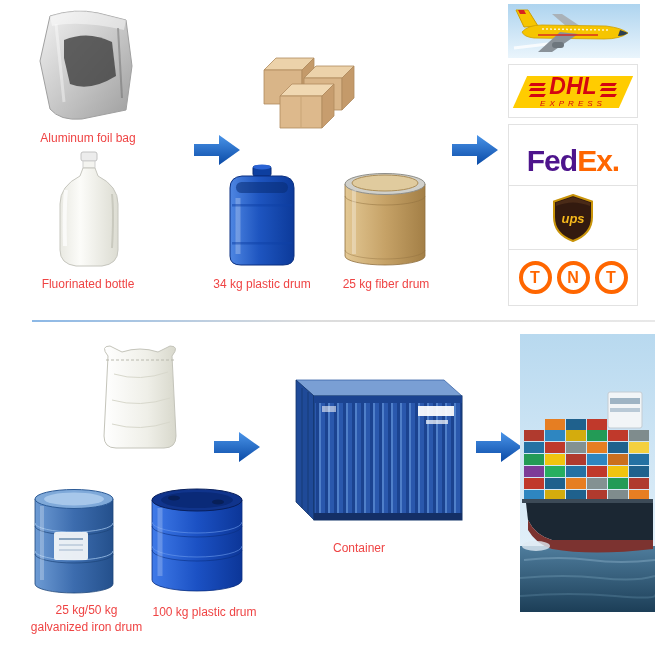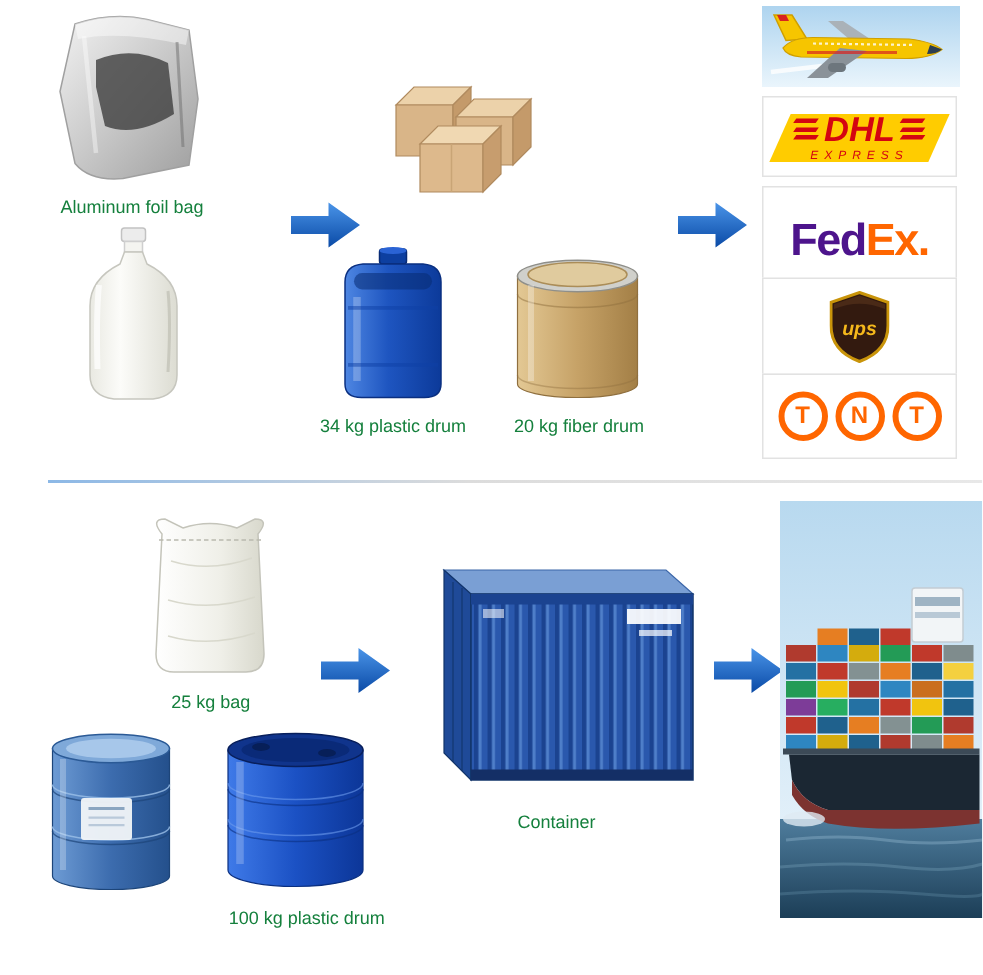--- a/index.html
+++ b/index.html
@@ -1,25 +1,25 @@
 <!DOCTYPE html>
 <html><head>
 <meta charset="utf-8">
 <style>
   *{margin:0;padding:0;box-sizing:border-box}
   body{background:#ffffff;font-family:"Liberation Sans",sans-serif}
   #canvas{position:relative;width:655px;height:650px;background:#fff;overflow:hidden}
   .abs{position:absolute}
-  .label{position:absolute;font-size:12px;line-height:1.45;color:#15803d;text-align:center;font-family:"Liberation Sans",sans-serif}
+  .label{position:absolute;font-size:12px;line-height:1.45;color:#ef4444;text-align:center;font-family:"Liberation Sans",sans-serif}
   .art{position:absolute}
   .logo-box{position:absolute;left:508px;width:130px;background:#fff;border:1px solid #e2e2e2;display:flex;align-items:center;justify-content:center}
   
   .dhl-box{flex-direction:column;height:54px;overflow:hidden}
   .dhl-swoosh{position:absolute;left:11px;top:11px;width:106px;height:32px;background:#ffcc00;transform:skewX(-24deg)}
-  .dhl-row{position:relative;display:flex;align-items:center}
+  .dhl-row{position:relative;display:flex;align-items:flex-end}
   .dhl-stripes{display:flex;flex-direction:column;margin:0 4px}
   .dhl-stripes i{display:block;width:15px;height:2.5px;background:#d40511;margin:1.5px 0;transform:skewX(-35deg)}
   .dhl-text{font-size:23px;font-weight:bold;font-style:italic;color:#d40511;line-height:1}
   .dhl-tag{position:relative;font-size:8px;font-style:italic;font-weight:normal;color:#d40511;letter-spacing:4px;margin-top:1px}
   
   .fedex-box{height:73px}
   .fedex-wrap{font-weight:bold;font-size:30px;letter-spacing:-1px}
   .fedex-fed{color:#4d148c}
   .fedex-ex{color:#ff6600}
   
@@ -131,41 +131,42 @@
     <path d="M2,13 L27,13 L27,4 L48,19 L27,34 L27,25 L2,25 Z" fill="url(#g-arrow)"></path>
   </svg>
 
   <svg class="art" style="left:52px;top:150px" width="74" height="120" viewBox="0 0 74 120">
     <rect x="29" y="2" width="16" height="9" rx="2" fill="#ececec" stroke="#c2c2c2"></rect>
     <rect x="31" y="11" width="12" height="7" fill="#f4f4f0" stroke="#cfcfcf"></rect>
     <path d="M31,18 L43,18 L46,26 Q66,36 66,54 L66,100 Q66,114 50,116 L24,116 Q8,114 8,100 L8,54 Q8,36 28,26 Z" fill="url(#g-bottle)" stroke="#c6c6be" stroke-width="1"></path>
     <path d="M14,40 Q12,60 13,96" stroke="#ffffff" stroke-width="4" opacity="0.7" fill="none"></path>
     <path d="M60,44 Q62,64 60,98" stroke="#b9b9ae" stroke-width="2" opacity="0.6" fill="none"></path>
   </svg>
+  <div class="label" style="left:18px;top:276px;width:140px">Fluorinated bottle</div>
 
   <svg class="art" style="left:220px;top:164px" width="84" height="105" viewBox="0 0 84 105">
     <rect x="33" y="2" width="18" height="10" rx="2" fill="#0d3fa0" stroke="#082b74"></rect>
     <ellipse cx="42" cy="3" rx="9" ry="2.4" fill="#2a63d4"></ellipse>
     <path d="M10,24 Q10,13 22,12 L62,12 Q74,13 74,24 L74,92 Q74,101 63,101 L21,101 Q10,101 10,92 Z" fill="url(#g-bdrum)" stroke="#0a2f80" stroke-width="1"></path>
     <rect x="16" y="18" width="52" height="11" rx="5.5" fill="#072b72" opacity="0.55"></rect>
     <path d="M18,34 L18,90" stroke="#ffffff" stroke-width="5" opacity="0.25" fill="none"></path>
     <rect x="12" y="40" width="60" height="2.5" fill="#0d3fa6" opacity="0.5"></rect>
     <rect x="12" y="78" width="60" height="2.5" fill="#0d3fa6" opacity="0.5"></rect>
   </svg>
   <div class="label" style="left:196px;top:276px;width:132px">34 kg plastic drum</div>
 
   <svg class="art" style="left:338px;top:164px" width="94" height="105" viewBox="0 0 94 105">
     <path d="M7,20 L7,92 A40,9 0 0 0 87,92 L87,20 Z" fill="url(#g-fiber)" stroke="#8f6f3e" stroke-width="0.8"></path>
     <ellipse cx="47" cy="20" rx="40" ry="10.5" fill="#d0d0cb" stroke="#8f8f8a"></ellipse>
     <ellipse cx="47" cy="19" rx="33" ry="8" fill="#e0cb9e" stroke="#ab8d58"></ellipse>
     <path d="M7,32 A40,9 0 0 0 87,32" stroke="#8f6f3e" fill="none" opacity="0.5"></path>
     <path d="M7,86 A40,9 0 0 0 87,86" stroke="#8f6f3e" fill="none" opacity="0.4"></path>
     <path d="M16,26 L16,90" stroke="#ffffff" stroke-width="4" opacity="0.3"></path>
   </svg>
-  <div class="label" style="left:330px;top:276px;width:112px">20 kg fiber drum</div>
+  <div class="label" style="left:330px;top:276px;width:112px">25 kg fiber drum</div>
 
   <svg class="art" style="left:508px;top:4px" width="132" height="54" viewBox="0 0 132 54">
     <rect width="132" height="54" fill="url(#g-planesky)"></rect>
     <path d="M6,44 L40,40" stroke="#ffffff" stroke-width="3" opacity="0.8"></path>
     <polygon points="16,23 8,6 20,6 30,22" fill="#f6c500" stroke="#cf9f00"></polygon>
     <polygon points="12,10 18,10 16,6 10,6" fill="#d8231f"></polygon>
     <polygon points="58,22 44,10 54,10 72,22" fill="#aab2b8"></polygon>
     <path d="M14,28 Q20,21 34,21 L98,22 Q114,24 120,29 Q112,35 96,35 L26,34 Q16,33 14,28 Z" fill="#f6c500" stroke="#cf9f00" stroke-width="0.8"></path>
     <path d="M112,26 Q118,28 120,29 Q116,32 110,32 Z" fill="#2c3e50"></path>
     <polygon points="52,28 30,48 44,48 70,30" fill="#8a9299"></polygon>
@@ -218,39 +219,38 @@
 
   <div class="abs" style="left:32px;top:320px;width:623px;height:2px;background:linear-gradient(to right,#8cb8e6,#dcdcdc 45%,#e8e8e8)"></div>
 
   <svg class="art" style="left:92px;top:340px" width="96" height="114" viewBox="0 0 96 114">
     <path d="M16,16 Q8,6 18,6 L30,12 Q48,6 66,12 L78,6 Q88,6 80,16 L84,96 Q84,108 72,108 L24,108 Q12,108 12,96 Z" fill="url(#g-bag)" stroke="#c4c4ba" stroke-width="1"></path>
     <path d="M14,20 L82,20" stroke="#b9b9ae" stroke-width="1" stroke-dasharray="3,2"></path>
     <path d="M22,34 Q48,42 76,32" stroke="#d8d8cc" fill="none"></path>
     <path d="M20,60 Q48,68 78,58" stroke="#d8d8cc" fill="none"></path>
     <path d="M20,84 Q48,92 78,82" stroke="#d8d8cc" fill="none"></path>
   </svg>
-  <div class="label" style="left:88px;top:460px;width:105px">25 kg bag</div>
 
   <svg class="art" style="left:212px;top:428px" width="50" height="38" viewBox="0 0 50 38">
     <path d="M2,13 L27,13 L27,4 L48,19 L27,34 L27,25 L2,25 Z" fill="url(#g-arrow)"></path>
   </svg>
 
   <svg class="art" style="left:280px;top:374px" width="186" height="160" viewBox="0 0 186 160">
     <polygon points="34,22 182,22 164,6 16,6" fill="#7a9fd4" stroke="#3b66a8" stroke-width="0.8"></polygon>
     <polygon points="34,22 34,146 16,128 16,6" fill="#1f4a98" stroke="#123469" stroke-width="0.8"></polygon>
     <line x1="22" y1="14" x2="22" y2="134" stroke="#123469" stroke-width="1" opacity="0.7"></line>
     <line x1="28" y1="18" x2="28" y2="140" stroke="#123469" stroke-width="1" opacity="0.7"></line>
     <rect x="34" y="22" width="148" height="124" fill="url(#p-corr)" stroke="#123469" stroke-width="1"></rect>
     <rect x="34" y="22" width="148" height="7" fill="#1b4390"></rect>
     <rect x="34" y="139" width="148" height="7" fill="#142f66"></rect>
     <rect x="138" y="32" width="36" height="10" fill="#ffffff" opacity="0.92"></rect>
     <rect x="146" y="46" width="22" height="4" fill="#ffffff" opacity="0.7"></rect>
     <rect x="42" y="32" width="14" height="6" fill="#ffffff" opacity="0.55"></rect>
   </svg>
-  <div class="label" style="left:312px;top:540px;width:118px">Container</div>
+  <div class="label" style="left:300px;top:540px;width:118px">Container</div>
 
   <svg class="art" style="left:474px;top:428px" width="50" height="38" viewBox="0 0 50 38">
     <path d="M2,13 L27,13 L27,4 L48,19 L27,34 L27,25 L2,25 Z" fill="url(#g-arrow)"></path>
   </svg>
 
   <svg class="art" style="left:520px;top:334px" width="135" height="278" viewBox="0 0 135 278">
     <rect width="135" height="278" fill="url(#g-sky)"></rect>
     <rect x="0" y="212" width="135" height="66" fill="url(#g-sea)"></rect>
     <rect x="88" y="58" width="34" height="36" rx="2" fill="#f2f5f7" stroke="#c3ccd3"></rect>
     <rect x="90" y="64" width="30" height="6" fill="#9fb4c4"></rect>
@@ -327,16 +327,18 @@
     <ellipse cx="28" cy="14" rx="6" ry="2.6" fill="#071f58"></ellipse>
     <ellipse cx="72" cy="18" rx="6" ry="2.6" fill="#071f58"></ellipse>
     <path d="M6,38 A45,11 0 0 0 96,38" stroke="#6d9bec" fill="none" opacity="0.6"></path>
     <path d="M6,42 A45,11 0 0 0 96,42" stroke="#0a2f80" fill="none" opacity="0.6"></path>
     <path d="M6,62 A45,11 0 0 0 96,62" stroke="#6d9bec" fill="none" opacity="0.6"></path>
     <path d="M6,66 A45,11 0 0 0 96,66" stroke="#0a2f80" fill="none" opacity="0.6"></path>
     <path d="M14,24 L14,92" stroke="#ffffff" stroke-width="5" opacity="0.22"></path>
   </svg>
 
   <div class="label" style="left:4px;top:602px;width:165px">
+    <div>25 kg/50 kg</div>
+    <div>galvanized iron drum</div>
   </div>
   <div class="label" style="left:142px;top:604px;width:125px">100 kg plastic drum</div>
 
 </div>
 
 </body></html>

